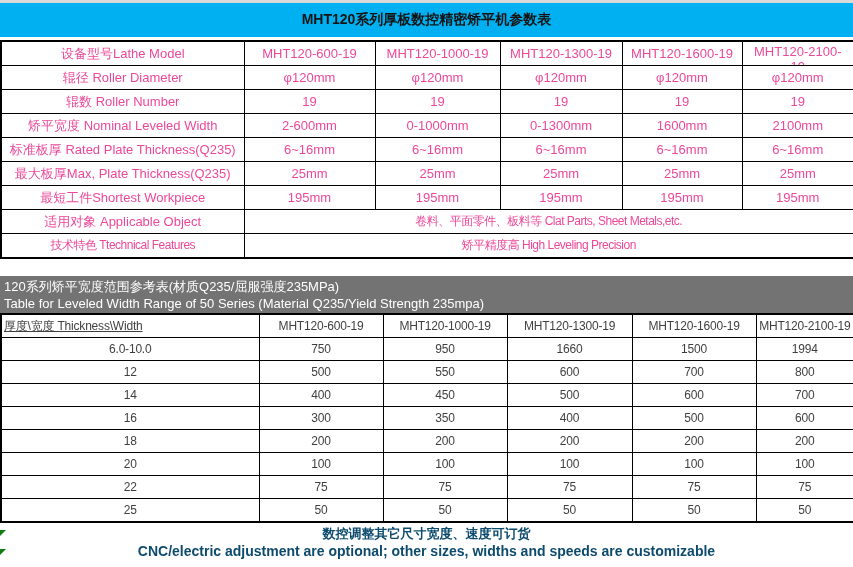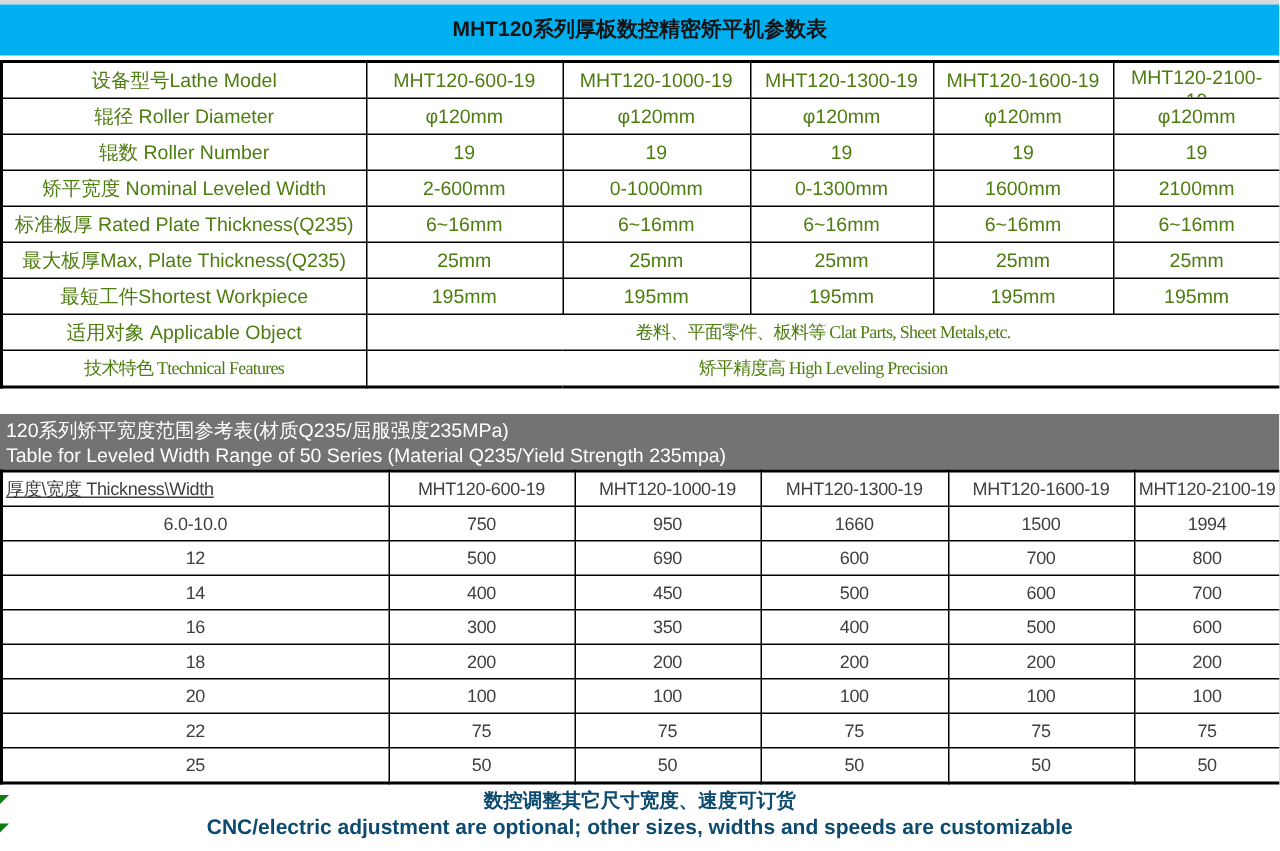--- a/index.html
+++ b/index.html
@@ -9,28 +9,28 @@
   }
   .topstrip { height:3px; background:#d9d9d9; }
   .titlebar {
     height:34px; background:#00b0f0; display:flex; align-items:center; justify-content:center;
     font-size:14px; font-weight:bold; color:#141414;
   }
   table { border-collapse:collapse; table-layout:fixed; width:853px; }
   #t1 { margin-top:3px; border:2px solid #000; }
   #t1 td {
     border:1px solid #000; height:23px; padding:0; text-align:center;
-    font-size:13px; color:#4d7c0f; white-space:nowrap; overflow:hidden;
+    font-size:13px; color:#ec4899; white-space:nowrap; overflow:hidden;
   }
   #t2 { border:2px solid #000; }
   #t2 td {
     border:1px solid #000; height:22px; padding:0; text-align:center;
     font-size:12px; letter-spacing:-0.2px; color:#3f3f3f; white-space:nowrap; overflow:hidden;
   }
-  .cond { font-size:12px !important; letter-spacing:-0.5px;font-family:Liberation Serif, serif; }
+  .cond { font-size:12px !important; letter-spacing:-0.5px; }
   .lft { text-align:left !important; padding-left:2px !important;text-decoration:underline; }
   .wrapcell { vertical-align:top; }
   .clip {
     width:98px; margin:0 auto; padding-top:2px; white-space:normal;
     line-height:15px; height:21px; overflow:hidden; text-align:center;
   }
   .gap { height:17px; }
   .sec2 {
     height:37px; background:#737373; color:#ffffff; font-size:13px;
     padding:2px 0 0 4px; line-height:17px; box-sizing:border-box;
@@ -162,21 +162,21 @@
         <td>6.0-10.0</td>
         <td>750</td>
         <td>950</td>
         <td>1660</td>
         <td>1500</td>
         <td>1994</td>
       </tr>
       <tr>
         <td>12</td>
         <td>500</td>
-        <td>690</td>
+        <td>550</td>
         <td>600</td>
         <td>700</td>
         <td>800</td>
       </tr>
       <tr>
         <td>14</td>
         <td>400</td>
         <td>450</td>
         <td>500</td>
         <td>600</td>

